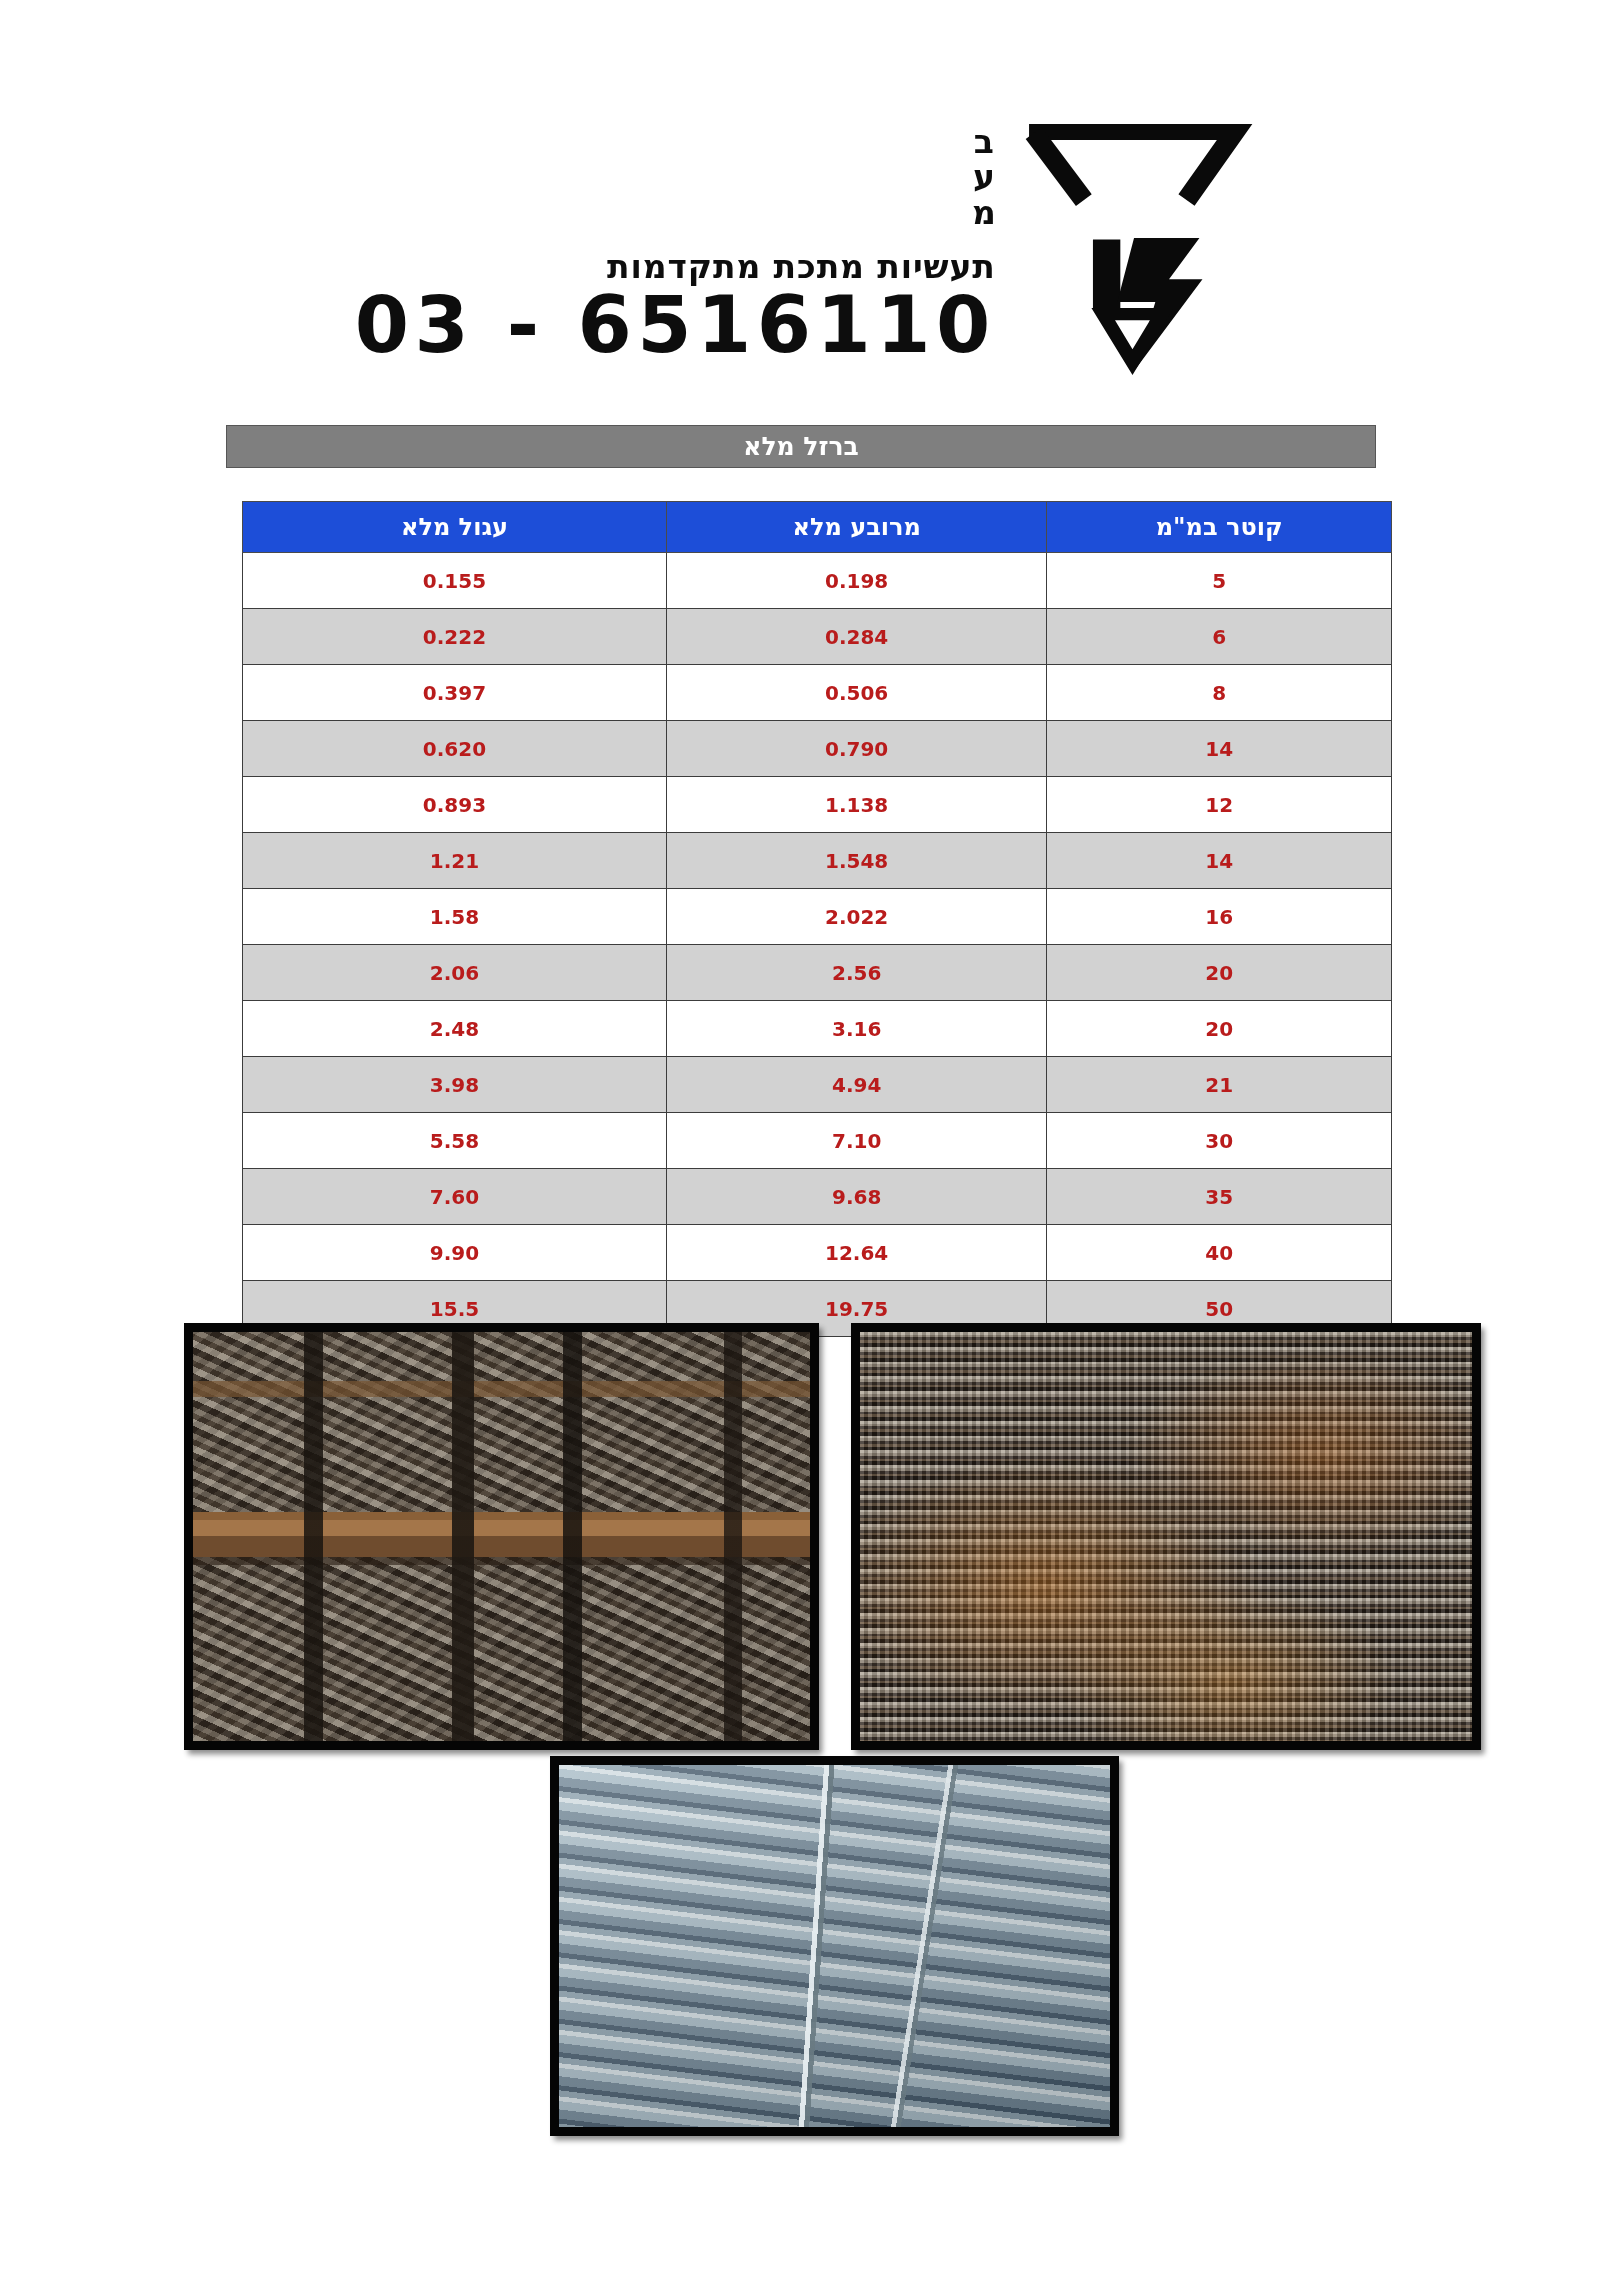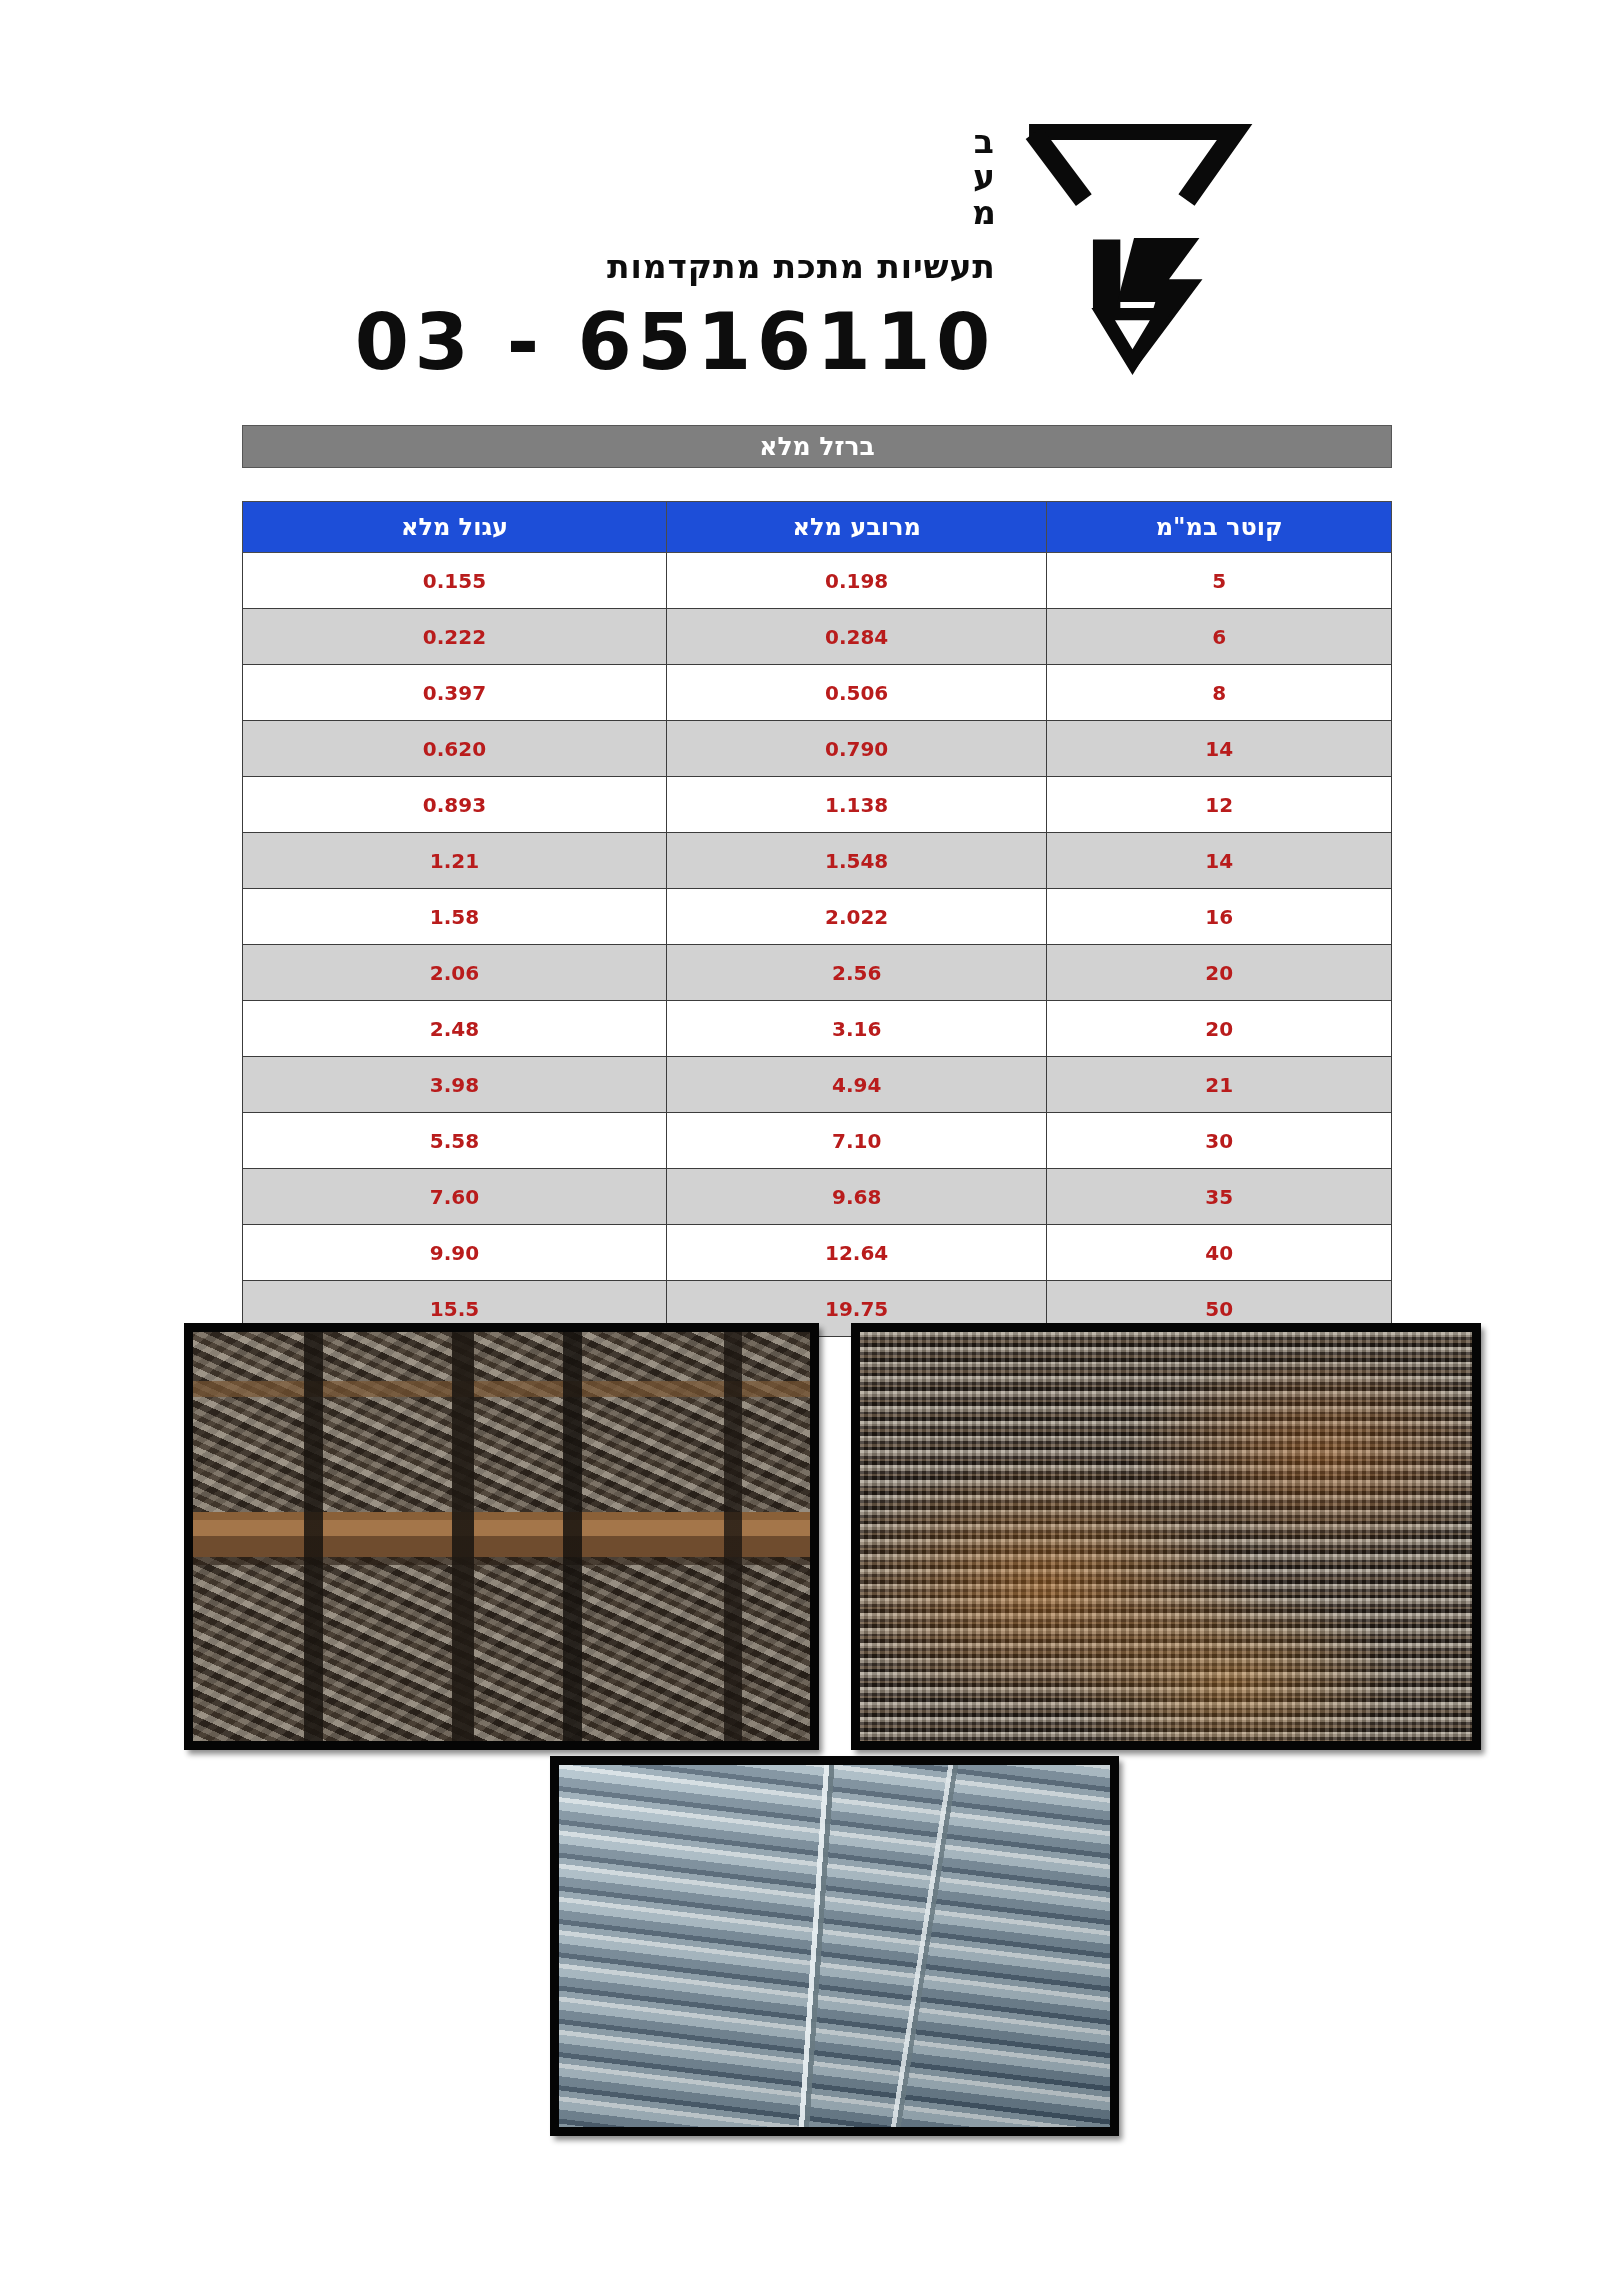--- a/index.html
+++ b/index.html
@@ -22,26 +22,26 @@
   .title-row{display:flex;direction:rtl;gap:13px;align-items:flex-start;justify-content:flex-start;}
   .title-row h1{
     margin:0;font-size:100px;line-height:1.02;font-weight:bold;
     letter-spacing:-2.8px;white-space:nowrap;
   }
   .bvm{display:flex;flex-direction:column;font-size:33px;font-weight:bold;line-height:1.08;margin-top:5.5px;}
   .bvm span{display:block;text-align:center;}
   .tagline{font-size:33px;font-weight:bold;text-align:right;margin-top:17px;letter-spacing:0.9px;}
   .phone{
     direction:ltr;font-size:78px;font-weight:bold;line-height:1.0;
-    text-align:left;letter-spacing:5.5px;margin-top:17px;white-space:nowrap;
+    text-align:left;letter-spacing:5.5px;margin-top:0;white-space:nowrap;
   }
 
   
   .section-bar{
-    position:absolute;left:242px;top:425px;width:1150px;height:43px;
+    position:absolute;left:226px;top:425px;width:1150px;height:43px;
     box-sizing:border-box;background:#7f7f7f;border:1.8px solid #565656;
     display:flex;align-items:center;justify-content:center;
   }
   .section-bar span{color:#ffffff;font-size:25px;font-weight:bold;}
 
   
   .weights{
     position:absolute;left:242px;top:501px;width:1150px;
     border-collapse:collapse;direction:rtl;table-layout:fixed;
     border:1.8px solid #3c3c3c;

